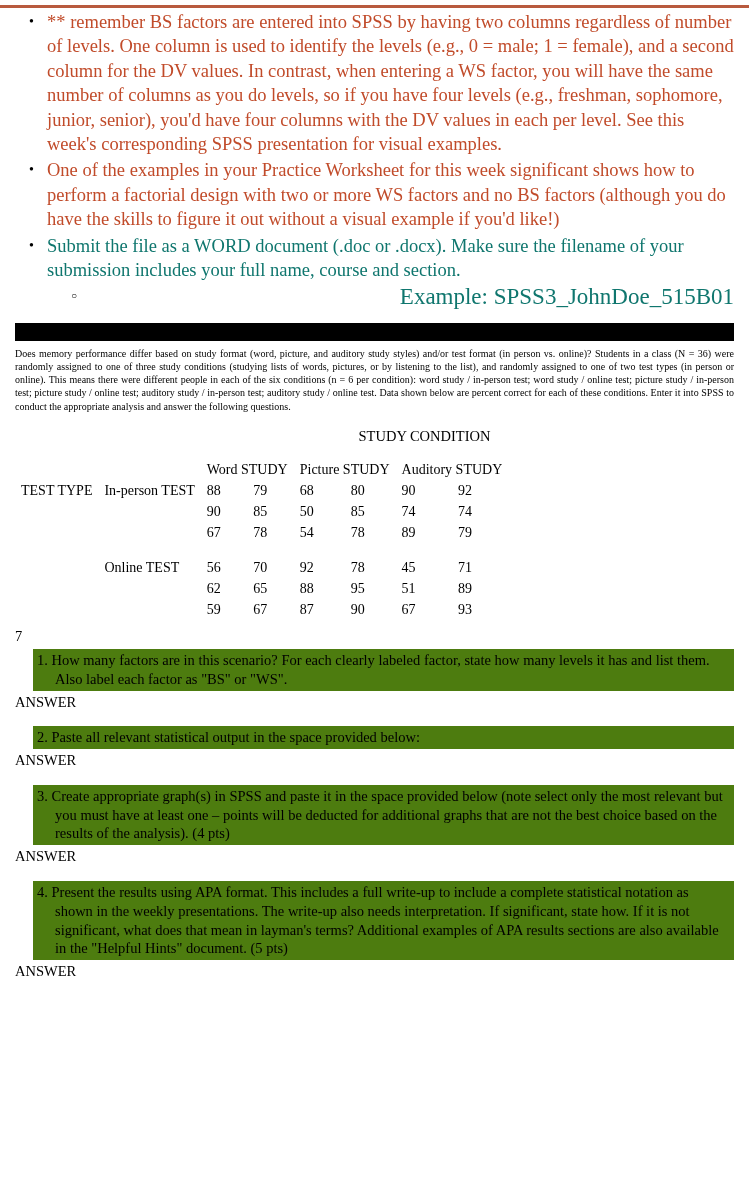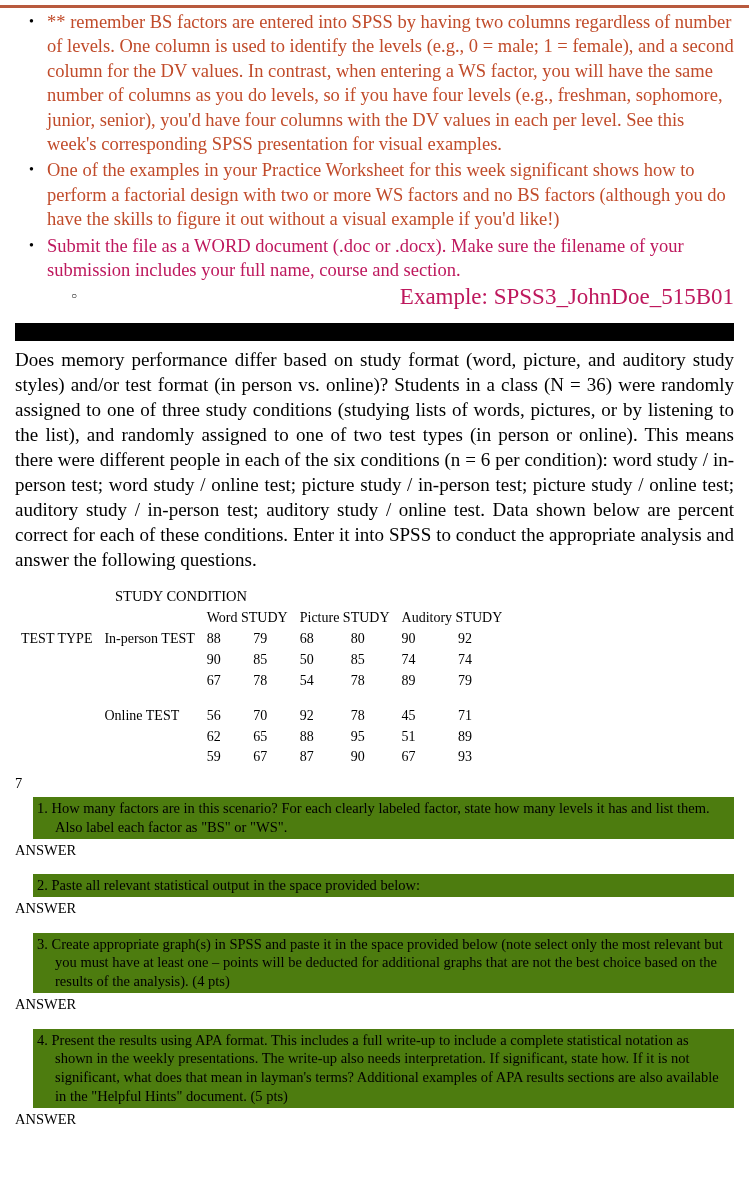--- a/index.html
+++ b/index.html
@@ -48,40 +48,40 @@
       text-align: right;
     }
     .sub-list > li::before {
       content: "○";
       position: absolute;
       left: -4px;
       font-size: 10px;
       top: 7px;
       color: #000;
     }
-    .black-text { color: #be185d; }
+    .black-text { color: #0f766e; }
     .black-bar {
       background: #000;
       height: 18px;
       margin: 10px 0 6px;
     }
     .prompt-text {
-      font-size: 19px;
+      font-size: 10px;
       line-height: 1.32;
       text-align: justify;
       margin-bottom: 14px;
     }
     .table-container {
       margin: 8px 0 6px 0;
       font-size: 14.5px;
     }
     .table-title {
-      text-align: left;
+      text-align: center;
       margin-left: 100px;
-      margin-bottom: 2px;
+      margin-bottom: 14px;
     }
     table.data {
       border-collapse: collapse;
       font-size: 14px;
     }
     table.data td {
       padding: 1px 6px;
       vertical-align: top;
       text-align: left;
       white-space: nowrap;

